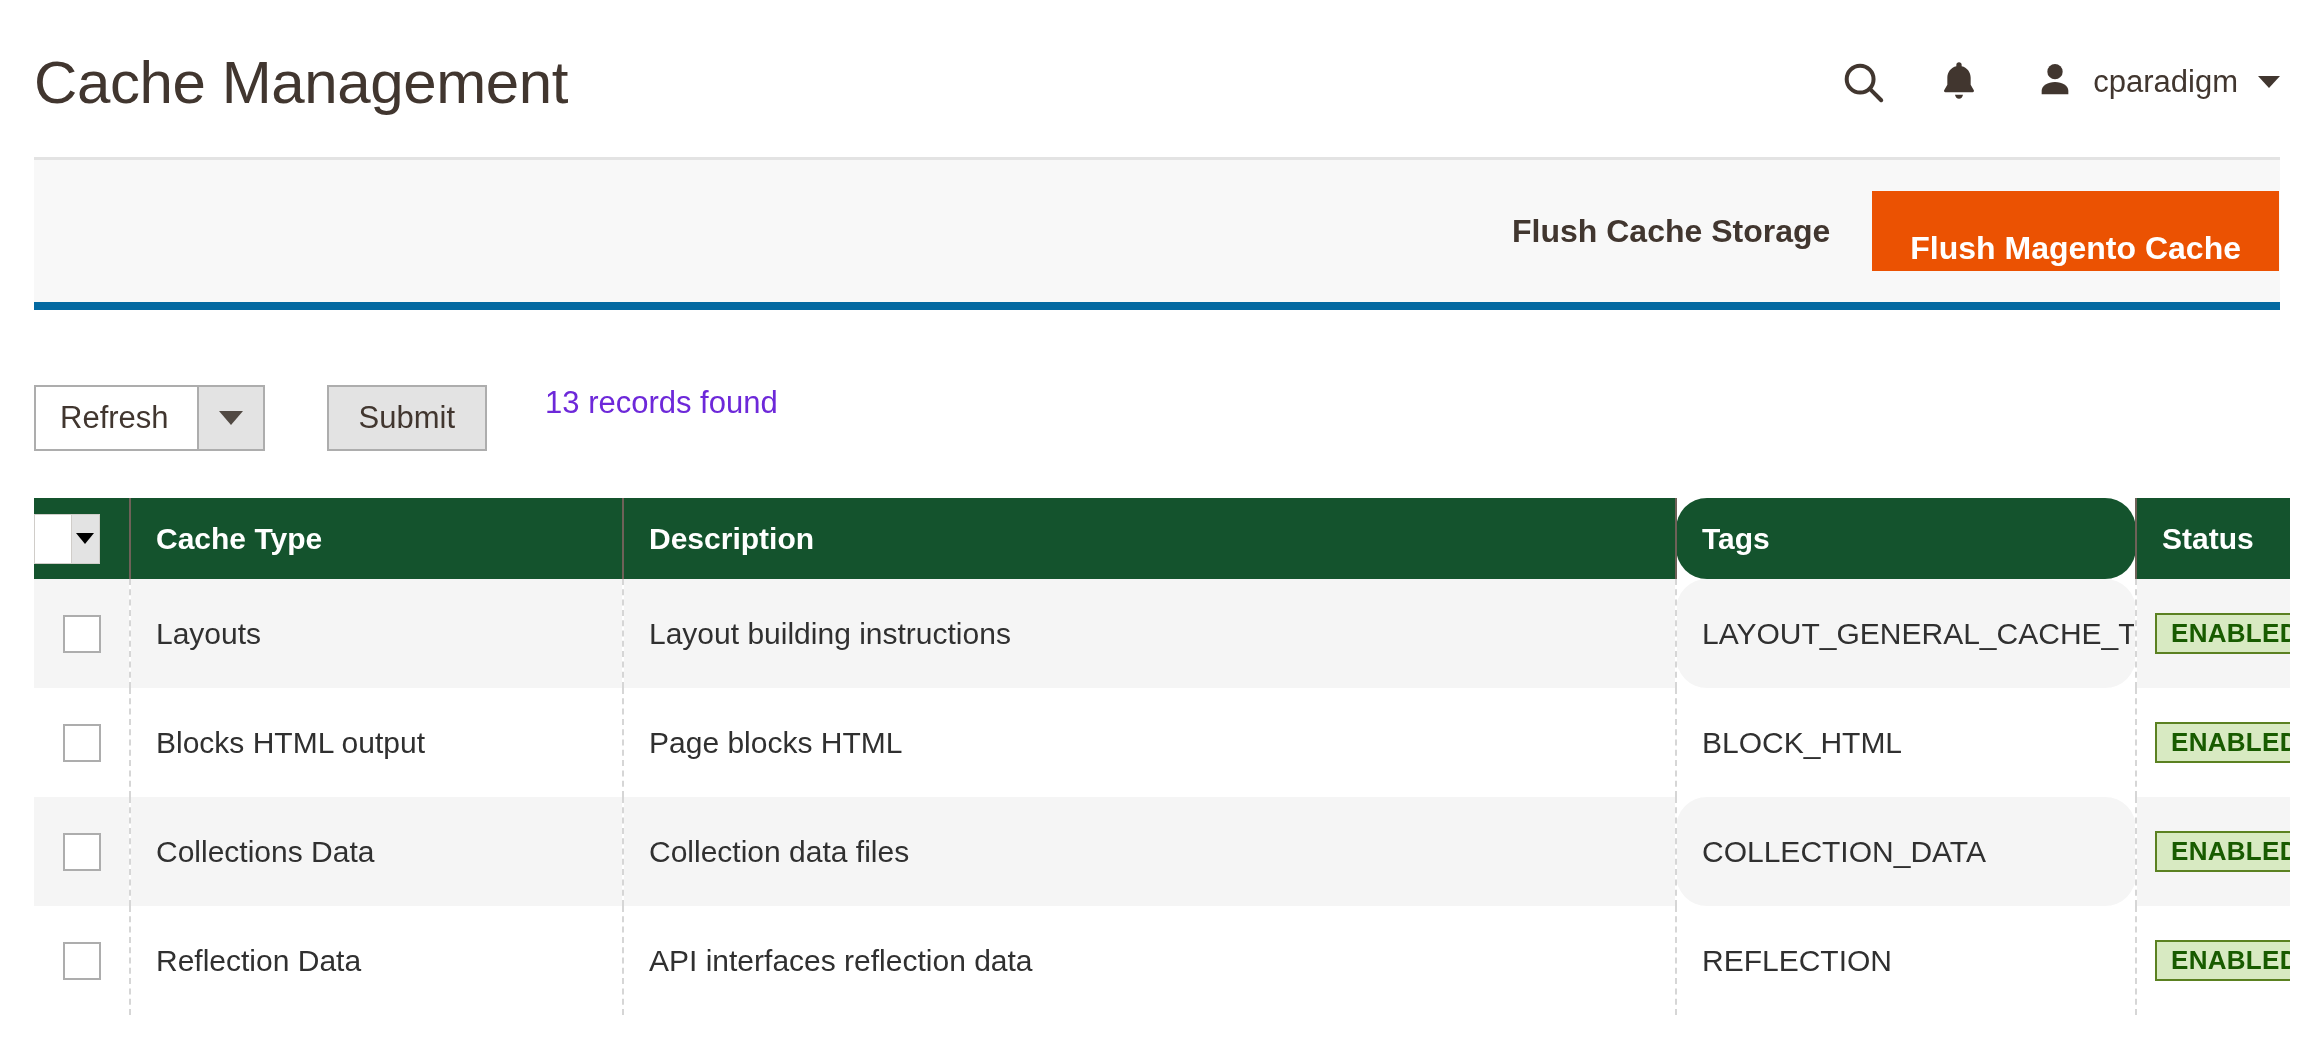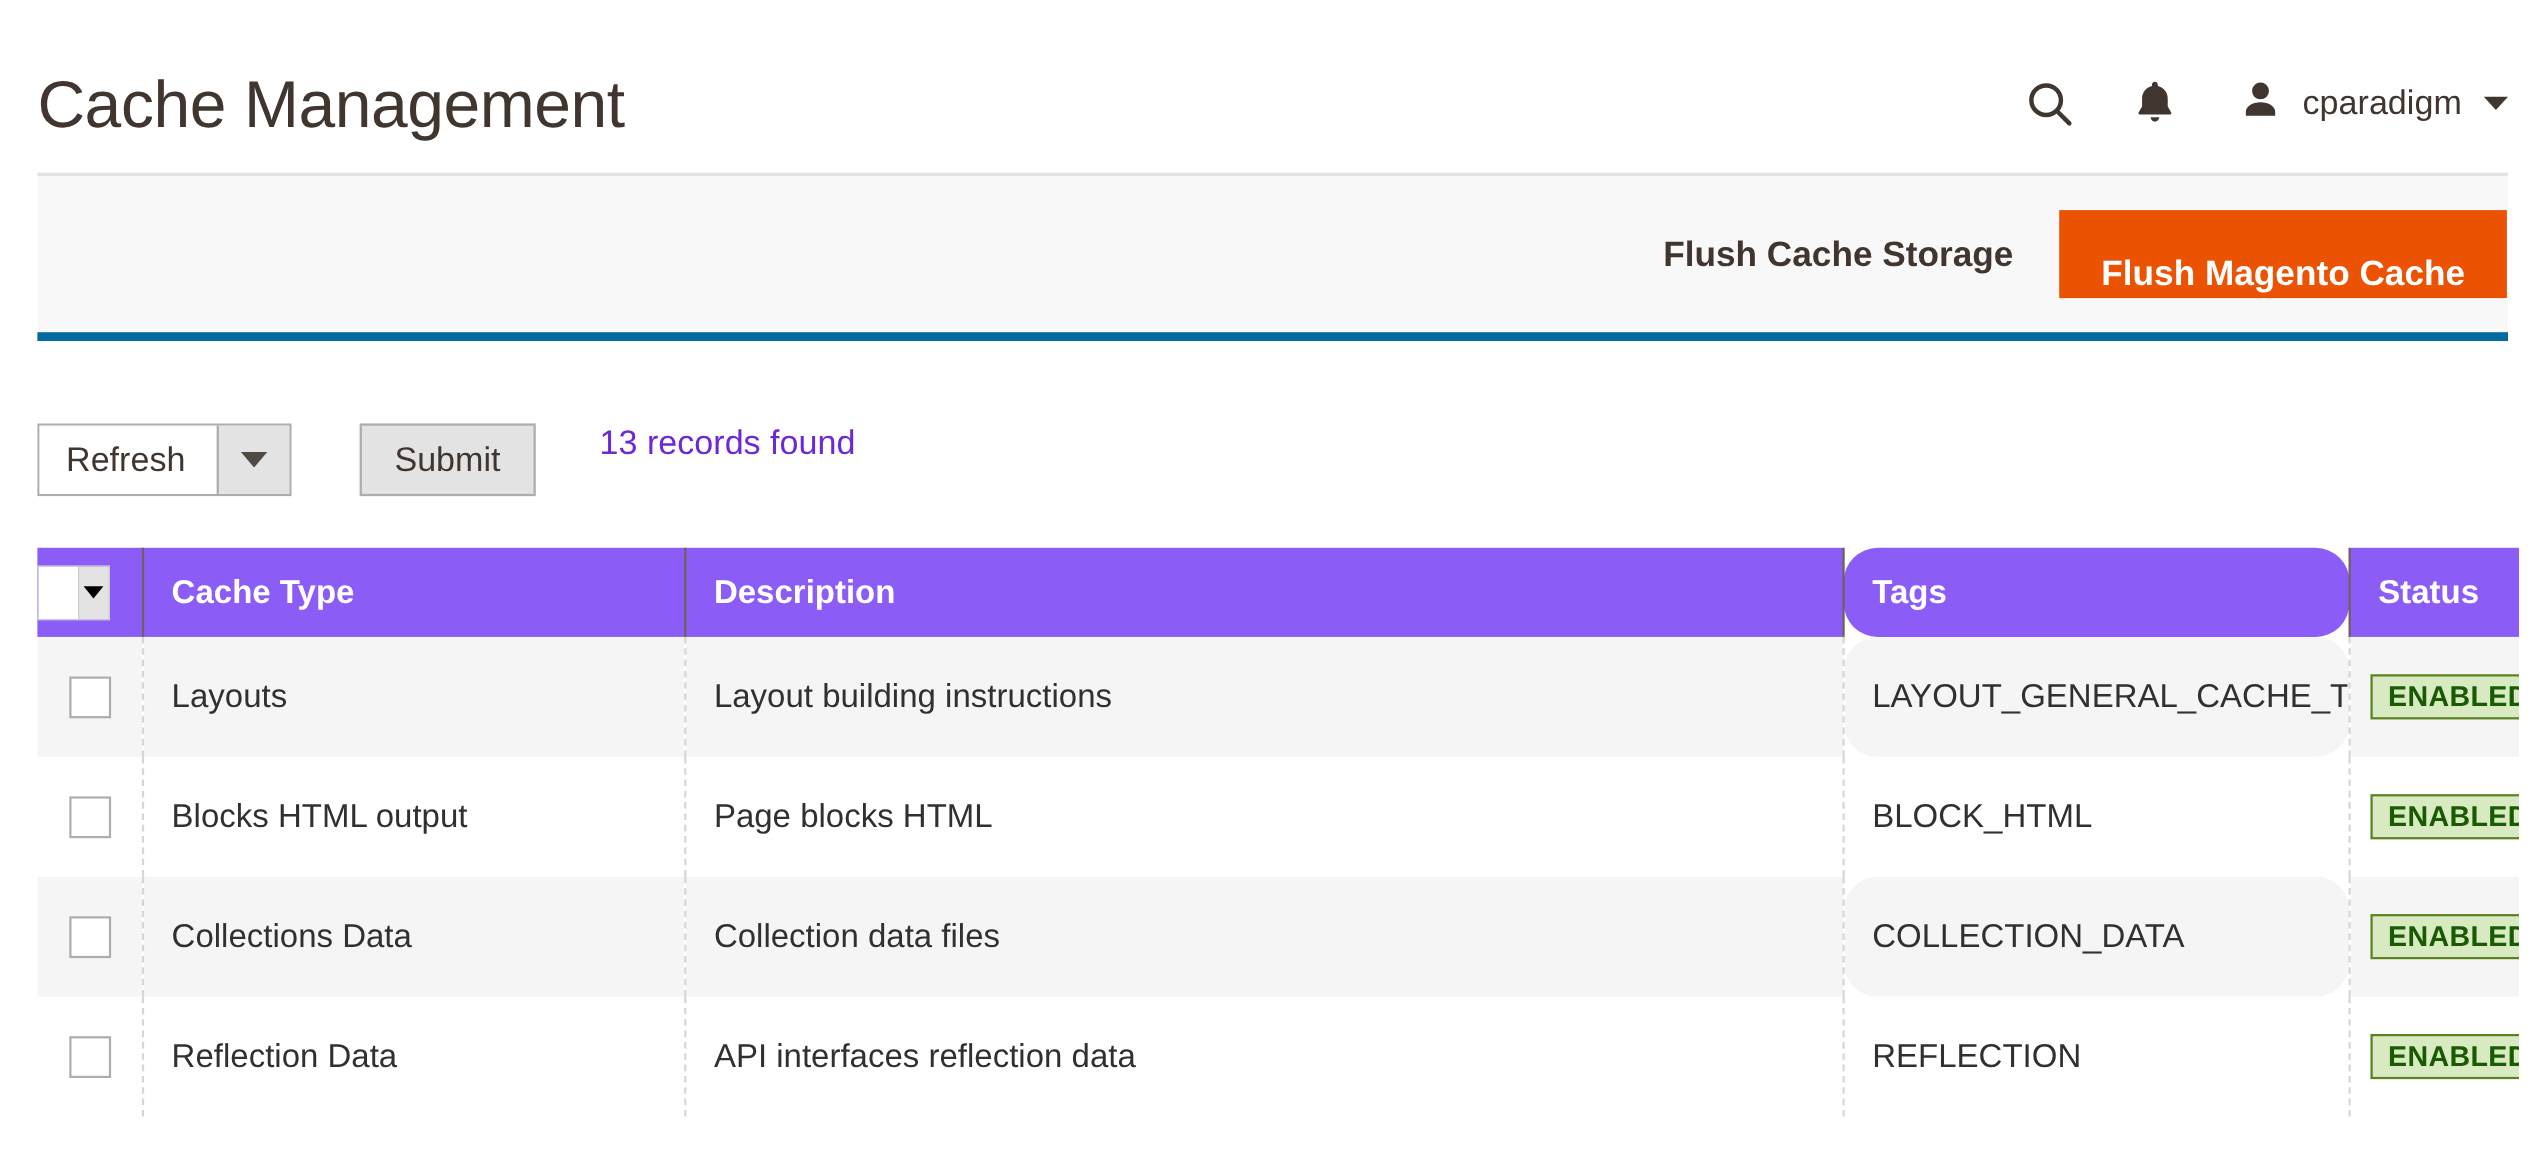--- a/index.html
+++ b/index.html
@@ -16,21 +16,21 @@
   .page {
     position: relative;
     width: 2314px;
     height: 1058px;
     background: #ffffff;
   }
 
   
   .page-header {
     position: absolute;
-    left: 0; top: 12px;
+    left: 0; top: 0;
     width: 2314px;
     height: 157px;
     display: flex;
     align-items: center;
     justify-content: space-between;
     padding: 0 34px 0 34px;
   }
 
   .page-title {
     font-size: 60px;
@@ -191,21 +191,21 @@
     width: 2256px;
   }
 
   table.data-grid {
     border-collapse: collapse;
     width: 2256px;
     table-layout: fixed;
   }
 
   table.data-grid thead th {
-    background: #8b5cf6;
+    background: #14532d;
     color: #ffffff;
     font-size: 30px;
     font-weight: 700;
     text-align: left;
     height: 81px;
     padding: 0 0 0 25px;
     border-right: 2px solid #6e6158;
     vertical-align: middle;
     white-space: nowrap;
   }

